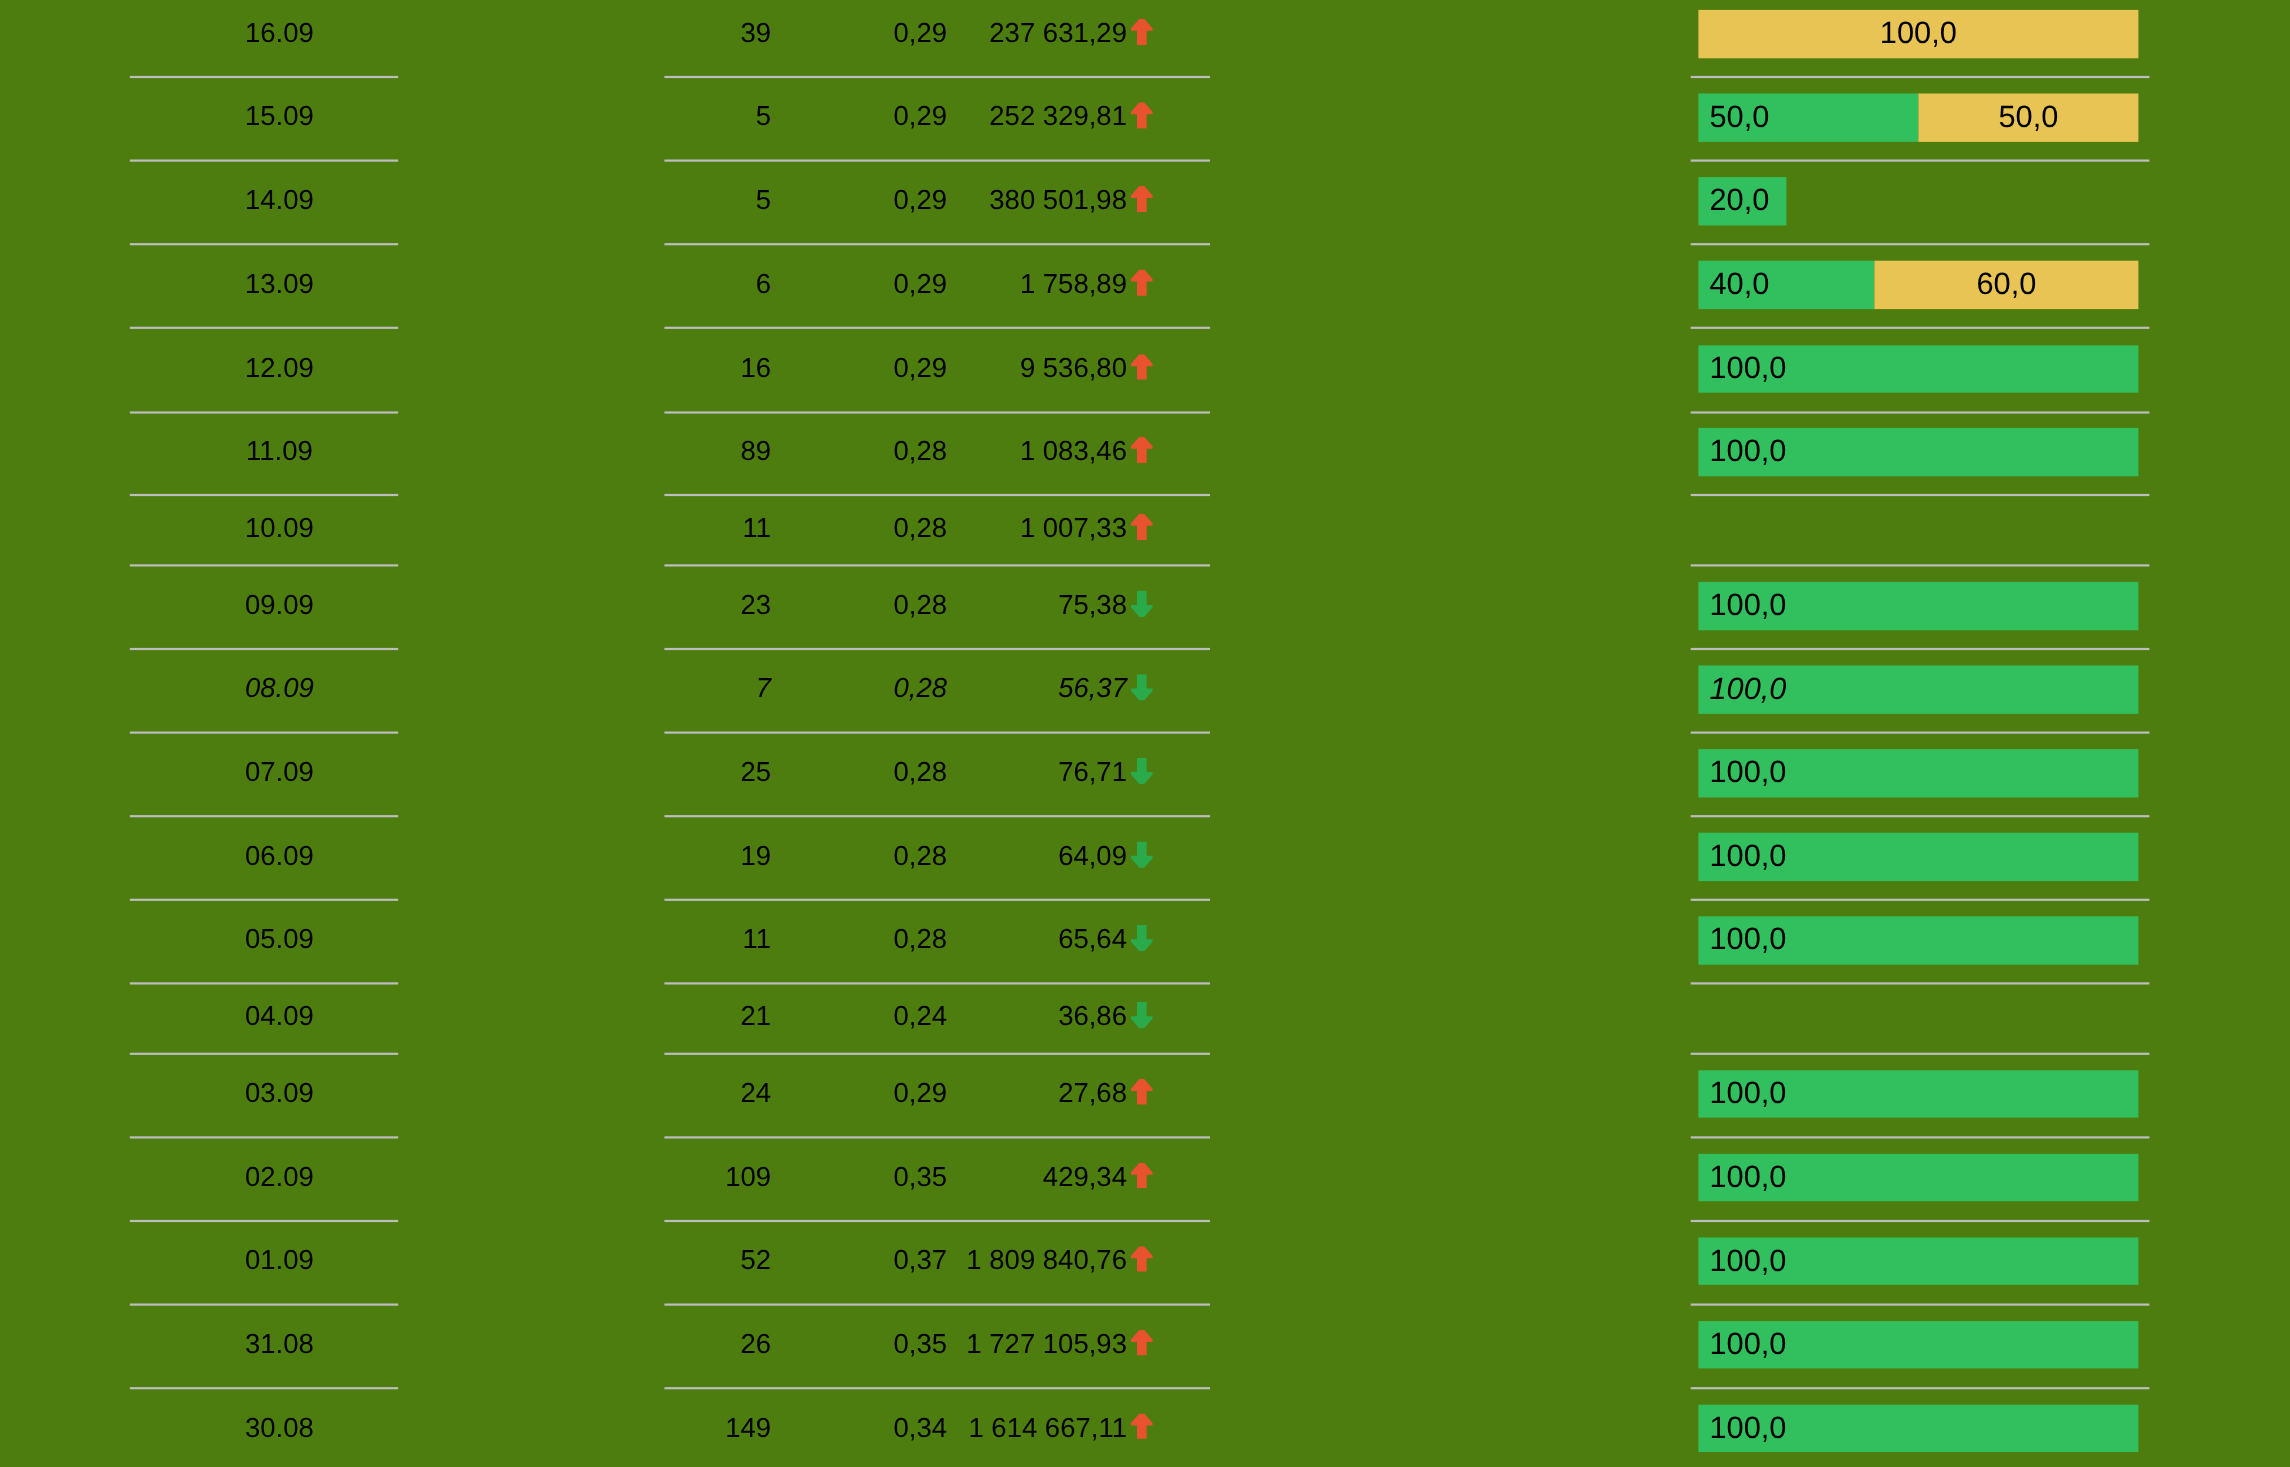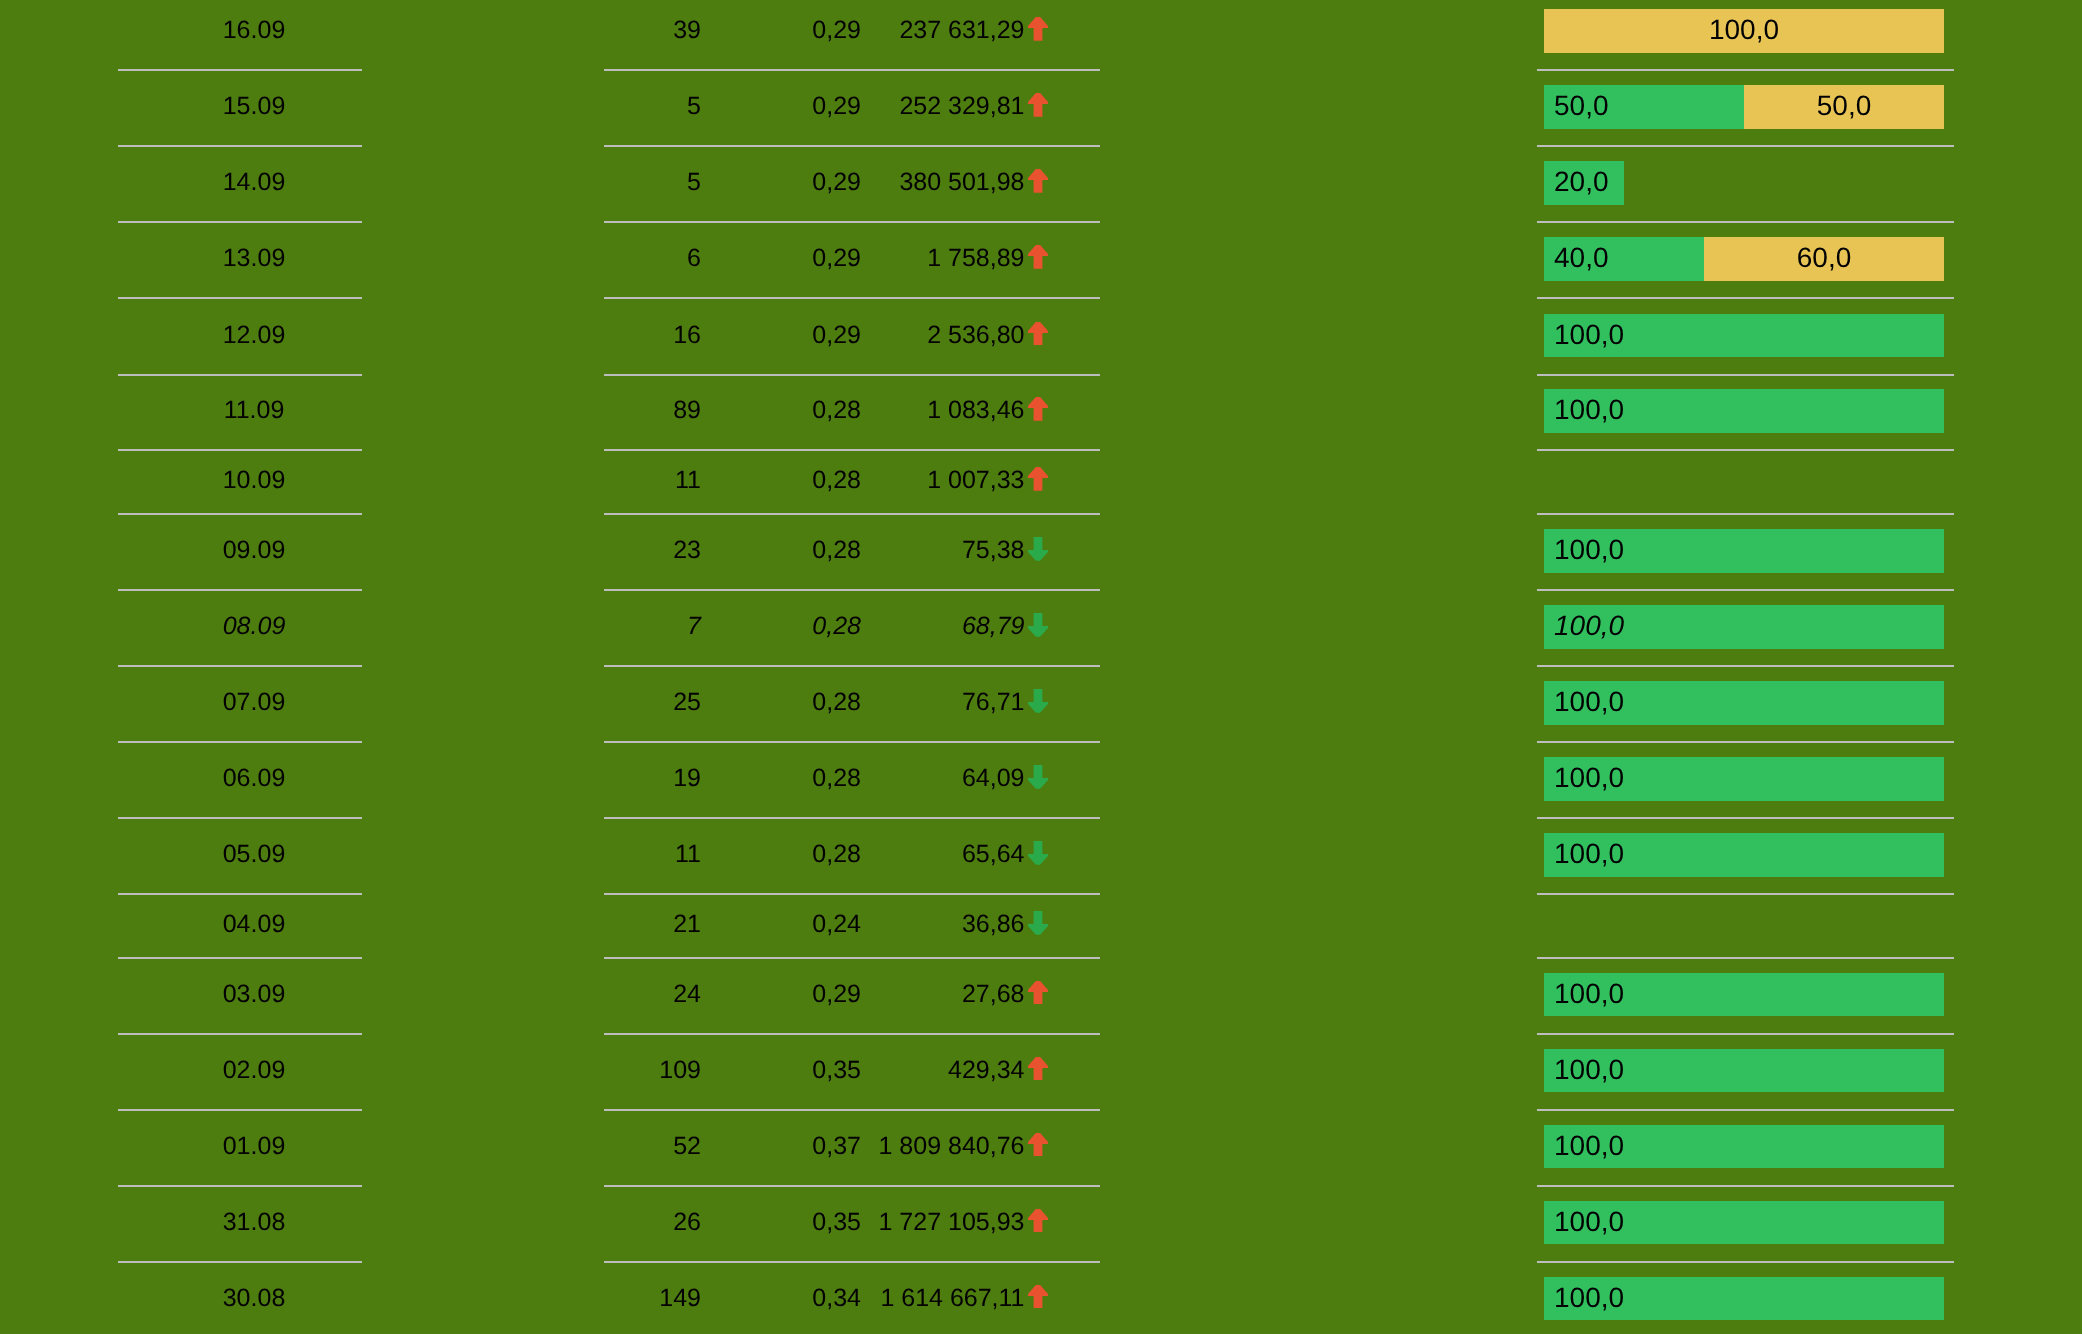--- a/index.html
+++ b/index.html
@@ -118,21 +118,21 @@
         </div>
       </div>
       <div class="divider div-date" style="background:#bdbdbd"></div>
       <div class="divider div-vals" style="background:#bdbdbd"></div>
       <div class="divider div-bars" style="background:#bdbdbd"></div>
     </div>
     <div class="row" style="top: 300px; height: 76px; padding-left: 17px;">
       <div class="cell c-date" style="top:20.10px">12.09</div>
       <div class="cell c-count" style="top:20.10px">16</div>
       <div class="cell c-rate" style="top:20.10px">0,29</div>
-      <div class="cell c-amount" style="top:20.10px">2 536,80</div>
+      <div class="cell c-amount" style="top:20.10px">9 536,80</div>
       <div class="c-trend" style="top:20.10px">
         <svg viewBox="0 0 200 238">
           <path d="M78 0 L122 0 L200 89 L200 109 L144 109 L144 238 L56 238 L56 109 L0 109 L0 89 Z" fill="#e8522f"></path>
         </svg>
       </div>
       <div class="bar" style="top:14.10px">
         <div class="seg green" style="width:100%;background:#32c05f">
           <span>100,0</span>
         </div>
       </div>
@@ -189,21 +189,21 @@
         </div>
       </div>
       <div class="divider div-date" style="background:#bdbdbd"></div>
       <div class="divider div-vals" style="background:#bdbdbd"></div>
       <div class="divider div-bars" style="background:#bdbdbd"></div>
     </div>
     <div class="row" style="top: 591.1px; height: 76px; font-style: italic;">
       <div class="cell c-date" style="top:20.10px">08.09</div>
       <div class="cell c-count" style="top:20.10px">7</div>
       <div class="cell c-rate" style="top:20.10px">0,28</div>
-      <div class="cell c-amount" style="top:20.10px">68,79</div>
+      <div class="cell c-amount" style="top:20.10px">56,37</div>
       <div class="c-trend" style="top:20.10px">
         <svg viewBox="0 0 200 238">
           <path d="M78 238 L122 238 L200 149 L200 129 L144 129 L144 0 L56 0 L56 129 L0 129 L0 149 Z" fill="#2aaa4a"></path>
         </svg>
       </div>
       <div class="bar" style="top:14.10px">
         <div class="seg green" style="width:100%;background:#32c05f">
           <span>100,0</span>
         </div>
       </div>

